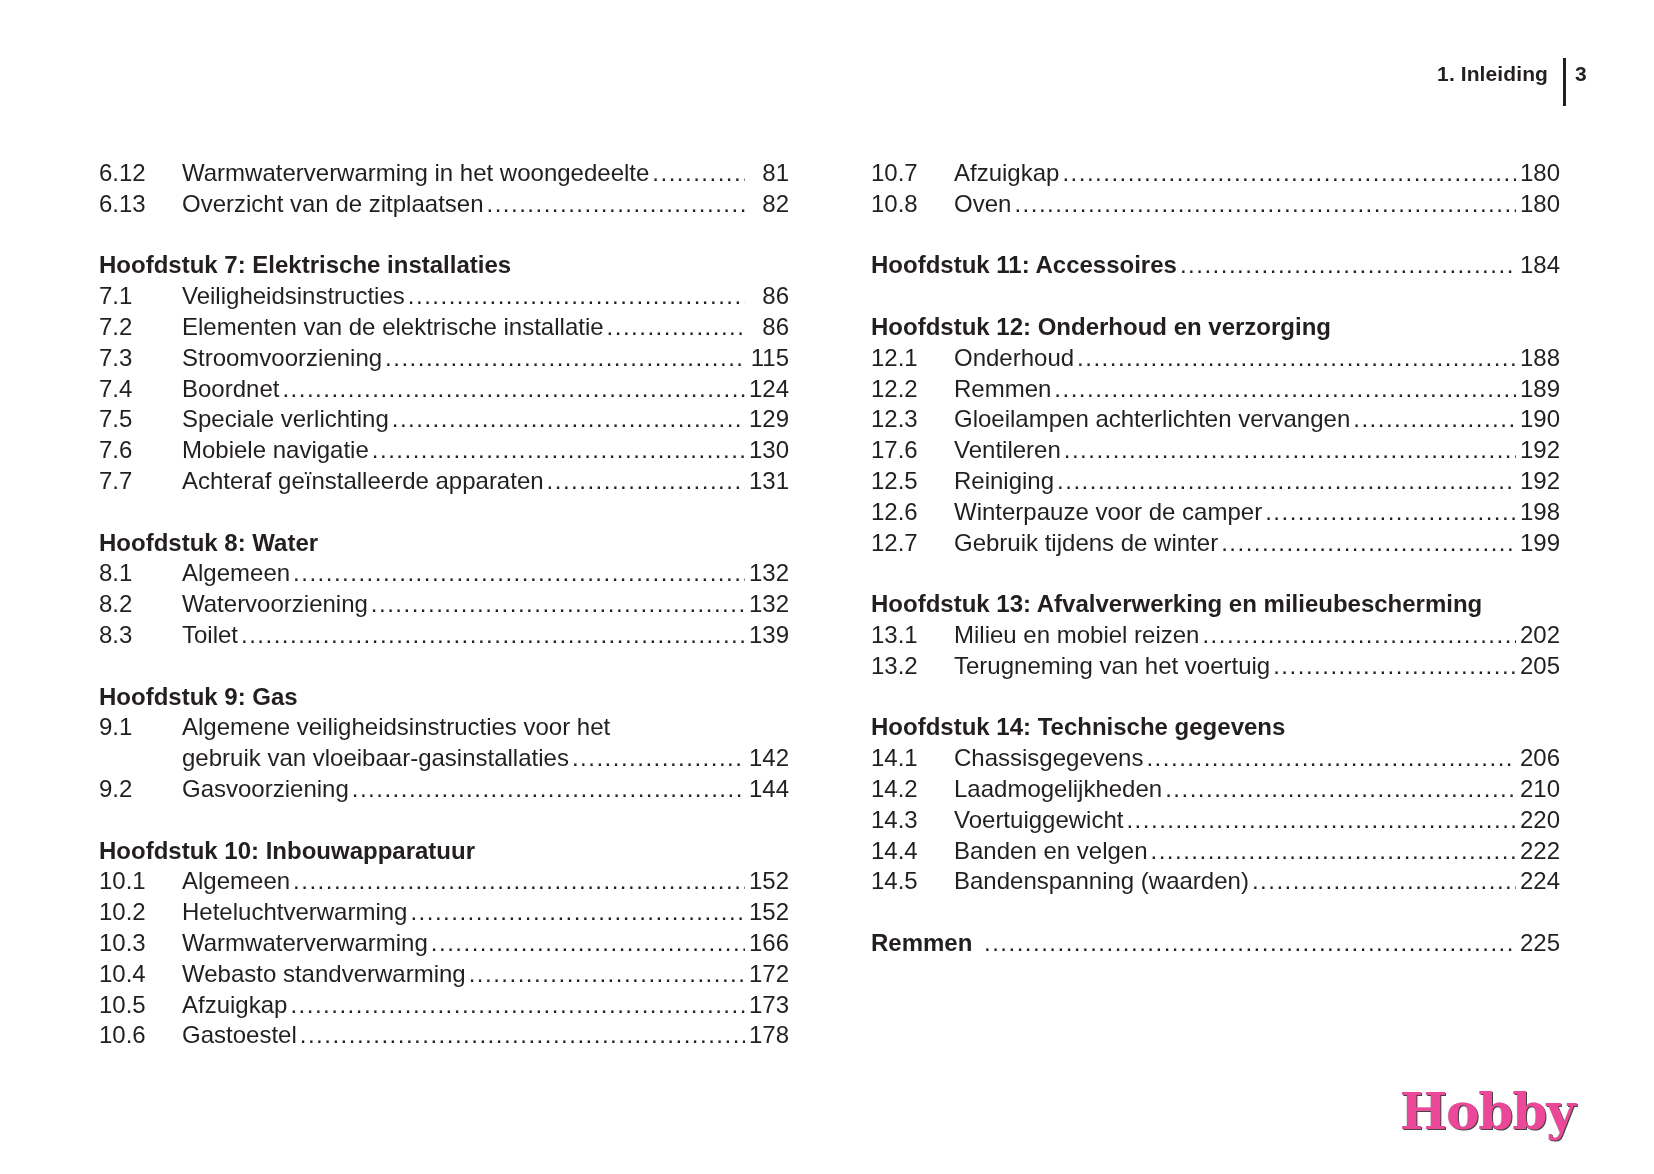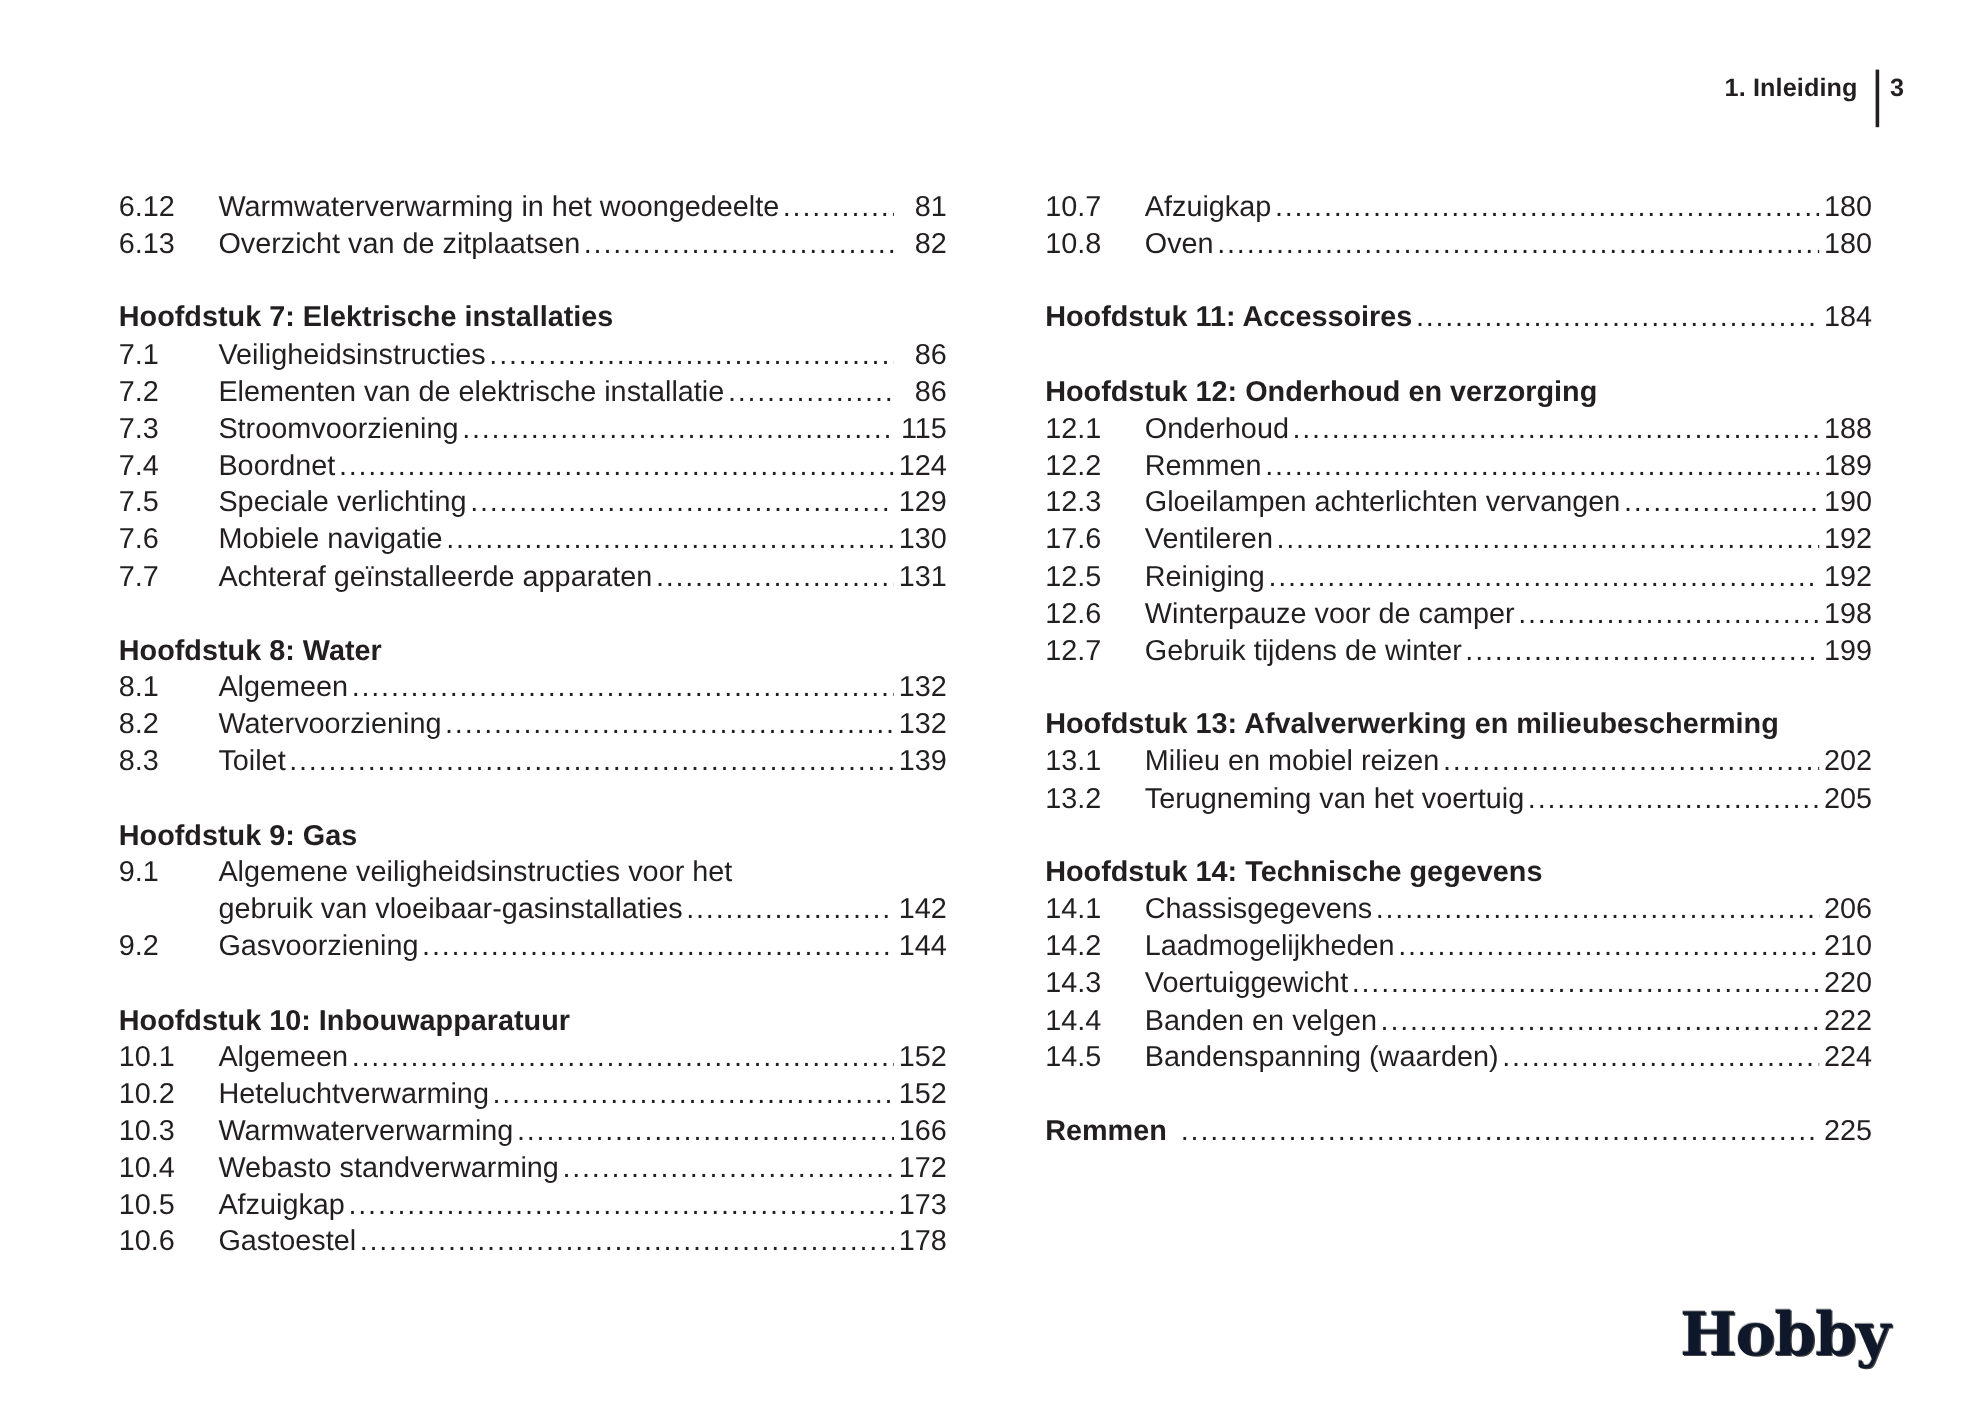--- a/index.html
+++ b/index.html
@@ -19,21 +19,21 @@
   .num { position: absolute; left: 0; width: 83px; }
   .entry { position: absolute; left: 83px; right: 0; display: flex; }
   .title { flex: 0 0 auto; }
   .dots { flex: 1 1 auto; overflow: hidden; letter-spacing: 1.5px; color: #231f20; padding: 0 3px; }
   .dots::before { content: "........................................................................................................................................................"; }
   .page { flex: 0 0 auto; text-align: right; min-width: 44px; }
   .heading { font-weight: bold; }
   .heading-row .entry { left: 0; }
 
   .logo { position: absolute; left: 1400px; top: 1082px; font-family: "DejaVu Serif", "Liberation Serif", serif;
-          font-weight: bold; font-size: 50px; color: #0f172a; letter-spacing: -1px;
+          font-weight: bold; font-size: 50px; color: #ec4899; letter-spacing: -1px;
           text-shadow: 1px 1px 0 #444, -0.5px -0.5px 0 #bbb; }
 </style>
 </head>
 <body>
 
 <div class="header">
   <span class="chapter-title">1. Inleiding</span>
   <span class="divider"></span>
   <span class="page-num">3</span>
 </div>

